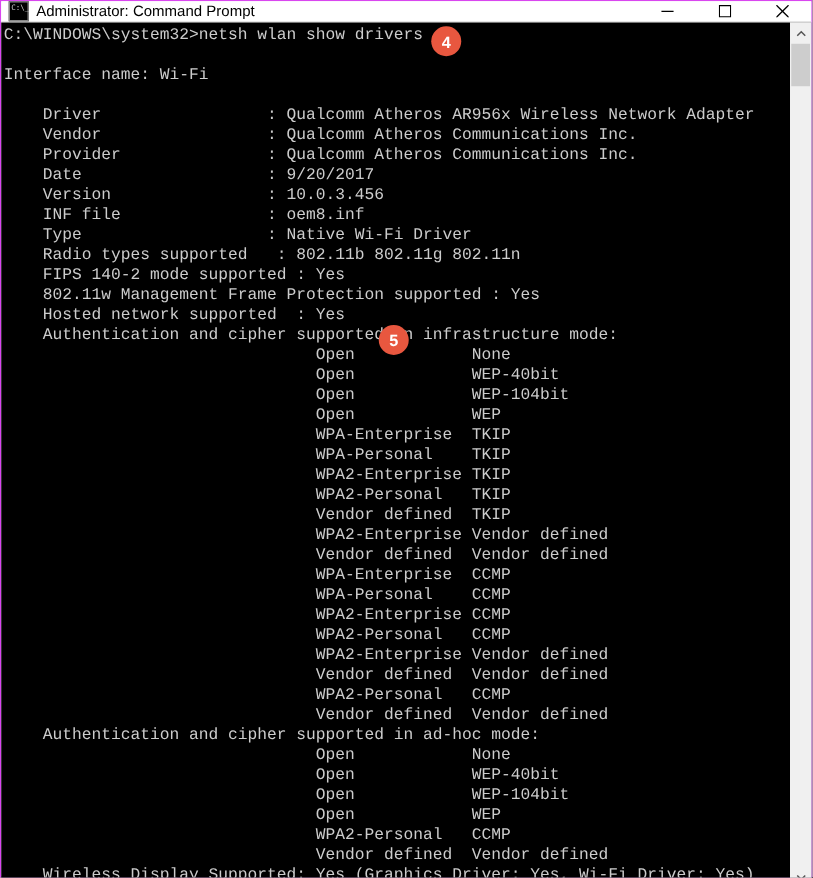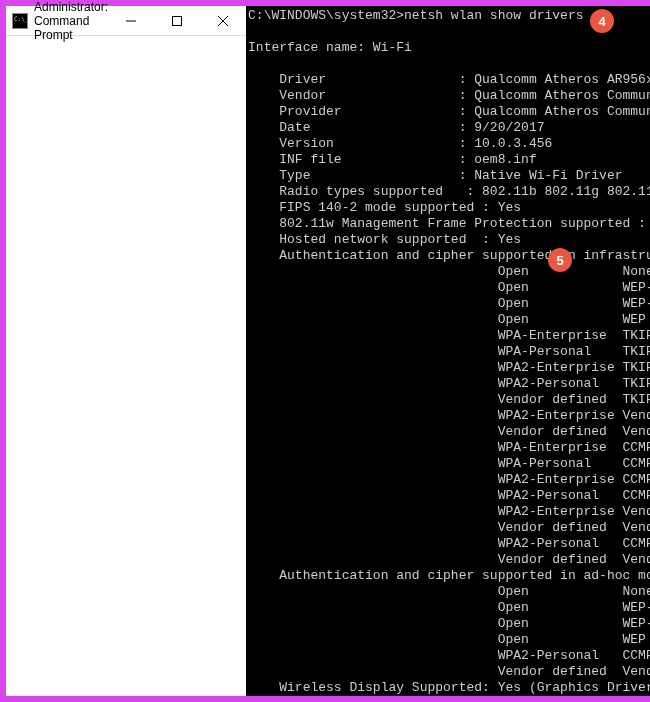--- a/index.html
+++ b/index.html
@@ -6,23 +6,23 @@
     body {
       font-family: "Segoe UI", Tahoma, sans-serif;
       background: #fff;
       width: 650px;
       height: 702px;
       overflow: hidden;
     }
     .window {
       width: 650px;
       height: 702px;
-      border: 6px solid #d946ef;
-      display: flex;
-      flex-direction: row;
+      border: 1px solid #d946ef;
+      display: flex;
+      flex-direction: column;
       background: #fff;
     }
     .titlebar {
       height: 30px;
       background: #fff;
       display: flex;
       align-items: center;
       padding-left: 6px;
       border-bottom: 1px solid #ddd;
     }

